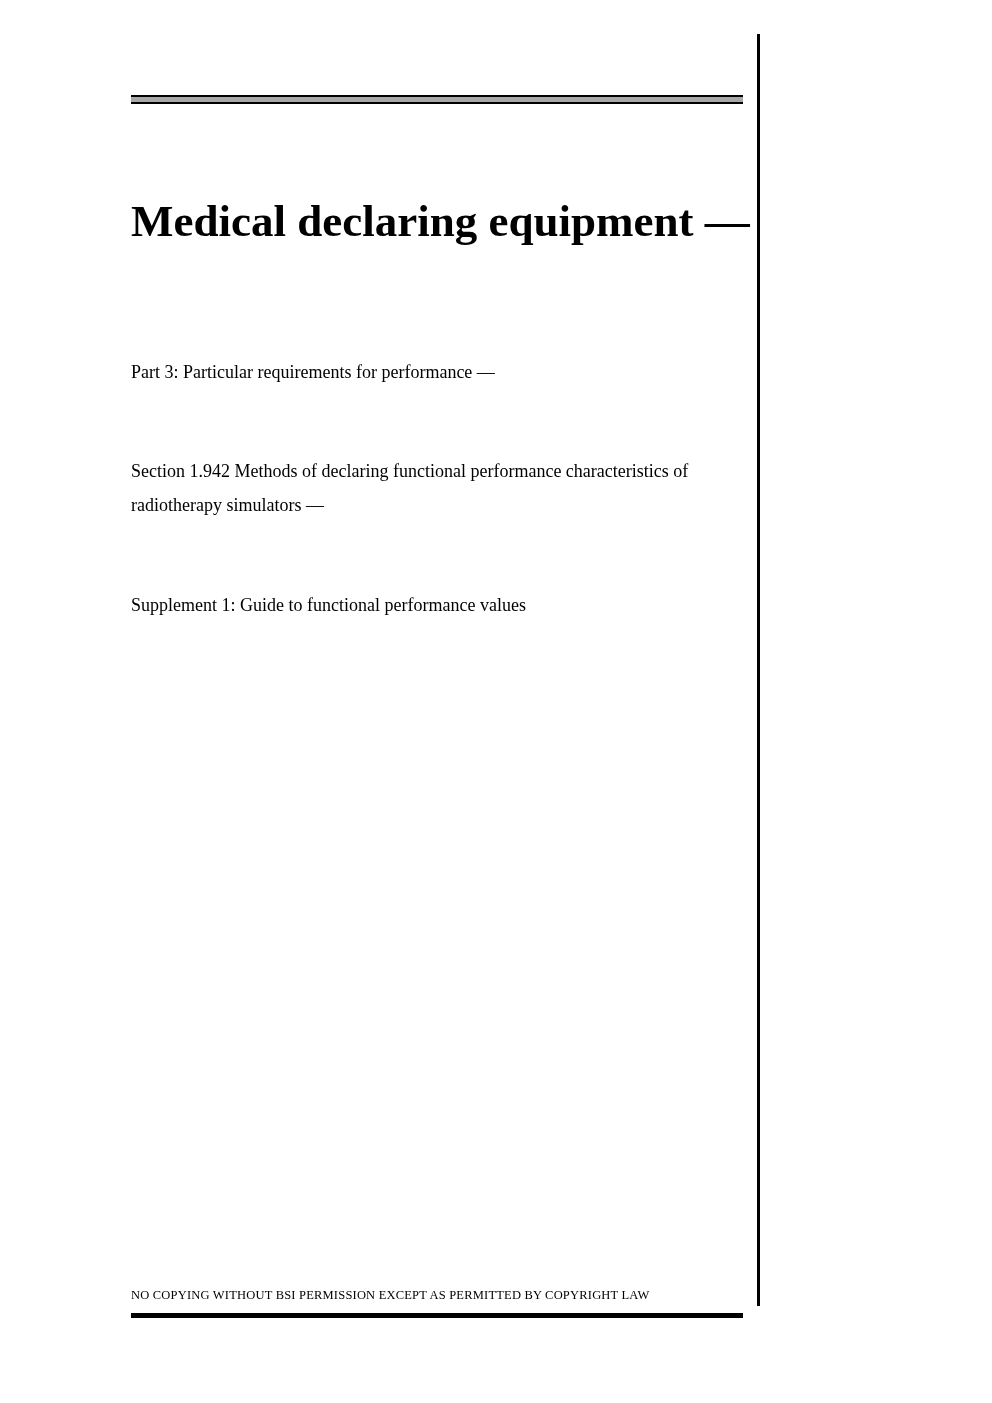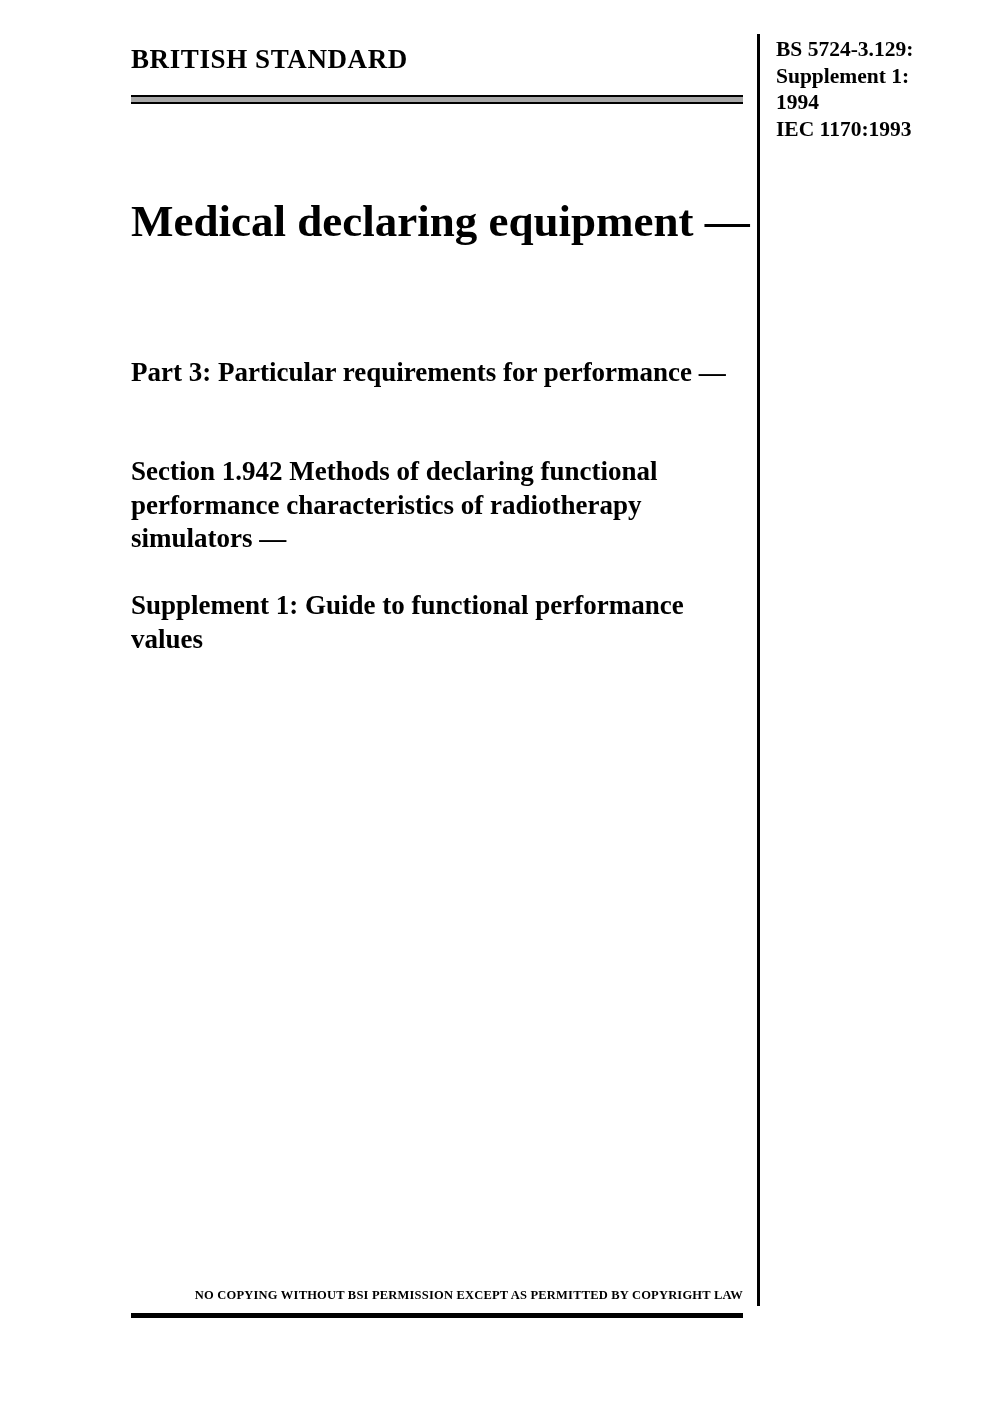--- a/index.html
+++ b/index.html
@@ -72,37 +72,37 @@
     font-weight: bold;
     font-size: 45px;
     line-height: 57px;
   }
 
   .subtitle {
     position: absolute;
     left: 131px;
     width: 625px;
     font-family: "Liberation Serif", serif;
-    font-weight: bold;
-    font-size: 27px;
+    font-weight: normal;
+    font-size: 18px;
     line-height: 33.5px;
   }
   .sub1 { top: 356px; }
   .sub2 { top: 455px; }
   .sub3 { top: 589px; }
 
   
   .footer-note {
     position: absolute;
     left: 131px;
     top: 1288px;
     width: 612px;
-    text-align: right;
+    text-align: left;
     font-family: "Liberation Serif", serif;
-    font-weight: bold;
+    font-weight: normal;
     font-size: 12.5px;
     letter-spacing: 0.2px;
   }
   .footer-rule {
     position: absolute;
     left: 131px;
     top: 1313px;
     width: 612px;
     height: 5px;
     background: #000000;
@@ -116,31 +116,24 @@
     width: 180px;
     height: 90px;
   }
   .logo svg { display: block; }
 </style>
 </head>
 <body>
 
 <div class="page">
 
-  <div class="brand">BRITISH STANDARD</div>
   <div class="brand-rule"></div>
 
   <div class="vrule"></div>
 
-  <div class="refs">
-    <div>BS 5724-3.129:</div>
-    <div>Supplement 1:</div>
-    <div>1994</div>
-    <div>IEC 1170:1993</div>
-  </div>
 
   <div class="title">Medical declaring equipment —</div>
 
   <div class="subtitle sub1">Part 3: Particular requirements for performance —</div>
   <div class="subtitle sub2">Section 1.942 Methods of declaring functional performance characteristics of radiotherapy simulators —</div>
   <div class="subtitle sub3">Supplement 1: Guide to functional performance values</div>
 
   <div class="footer-note">NO COPYING WITHOUT BSI PERMISSION EXCEPT AS PERMITTED BY COPYRIGHT LAW</div>
   <div class="footer-rule"></div>
 

